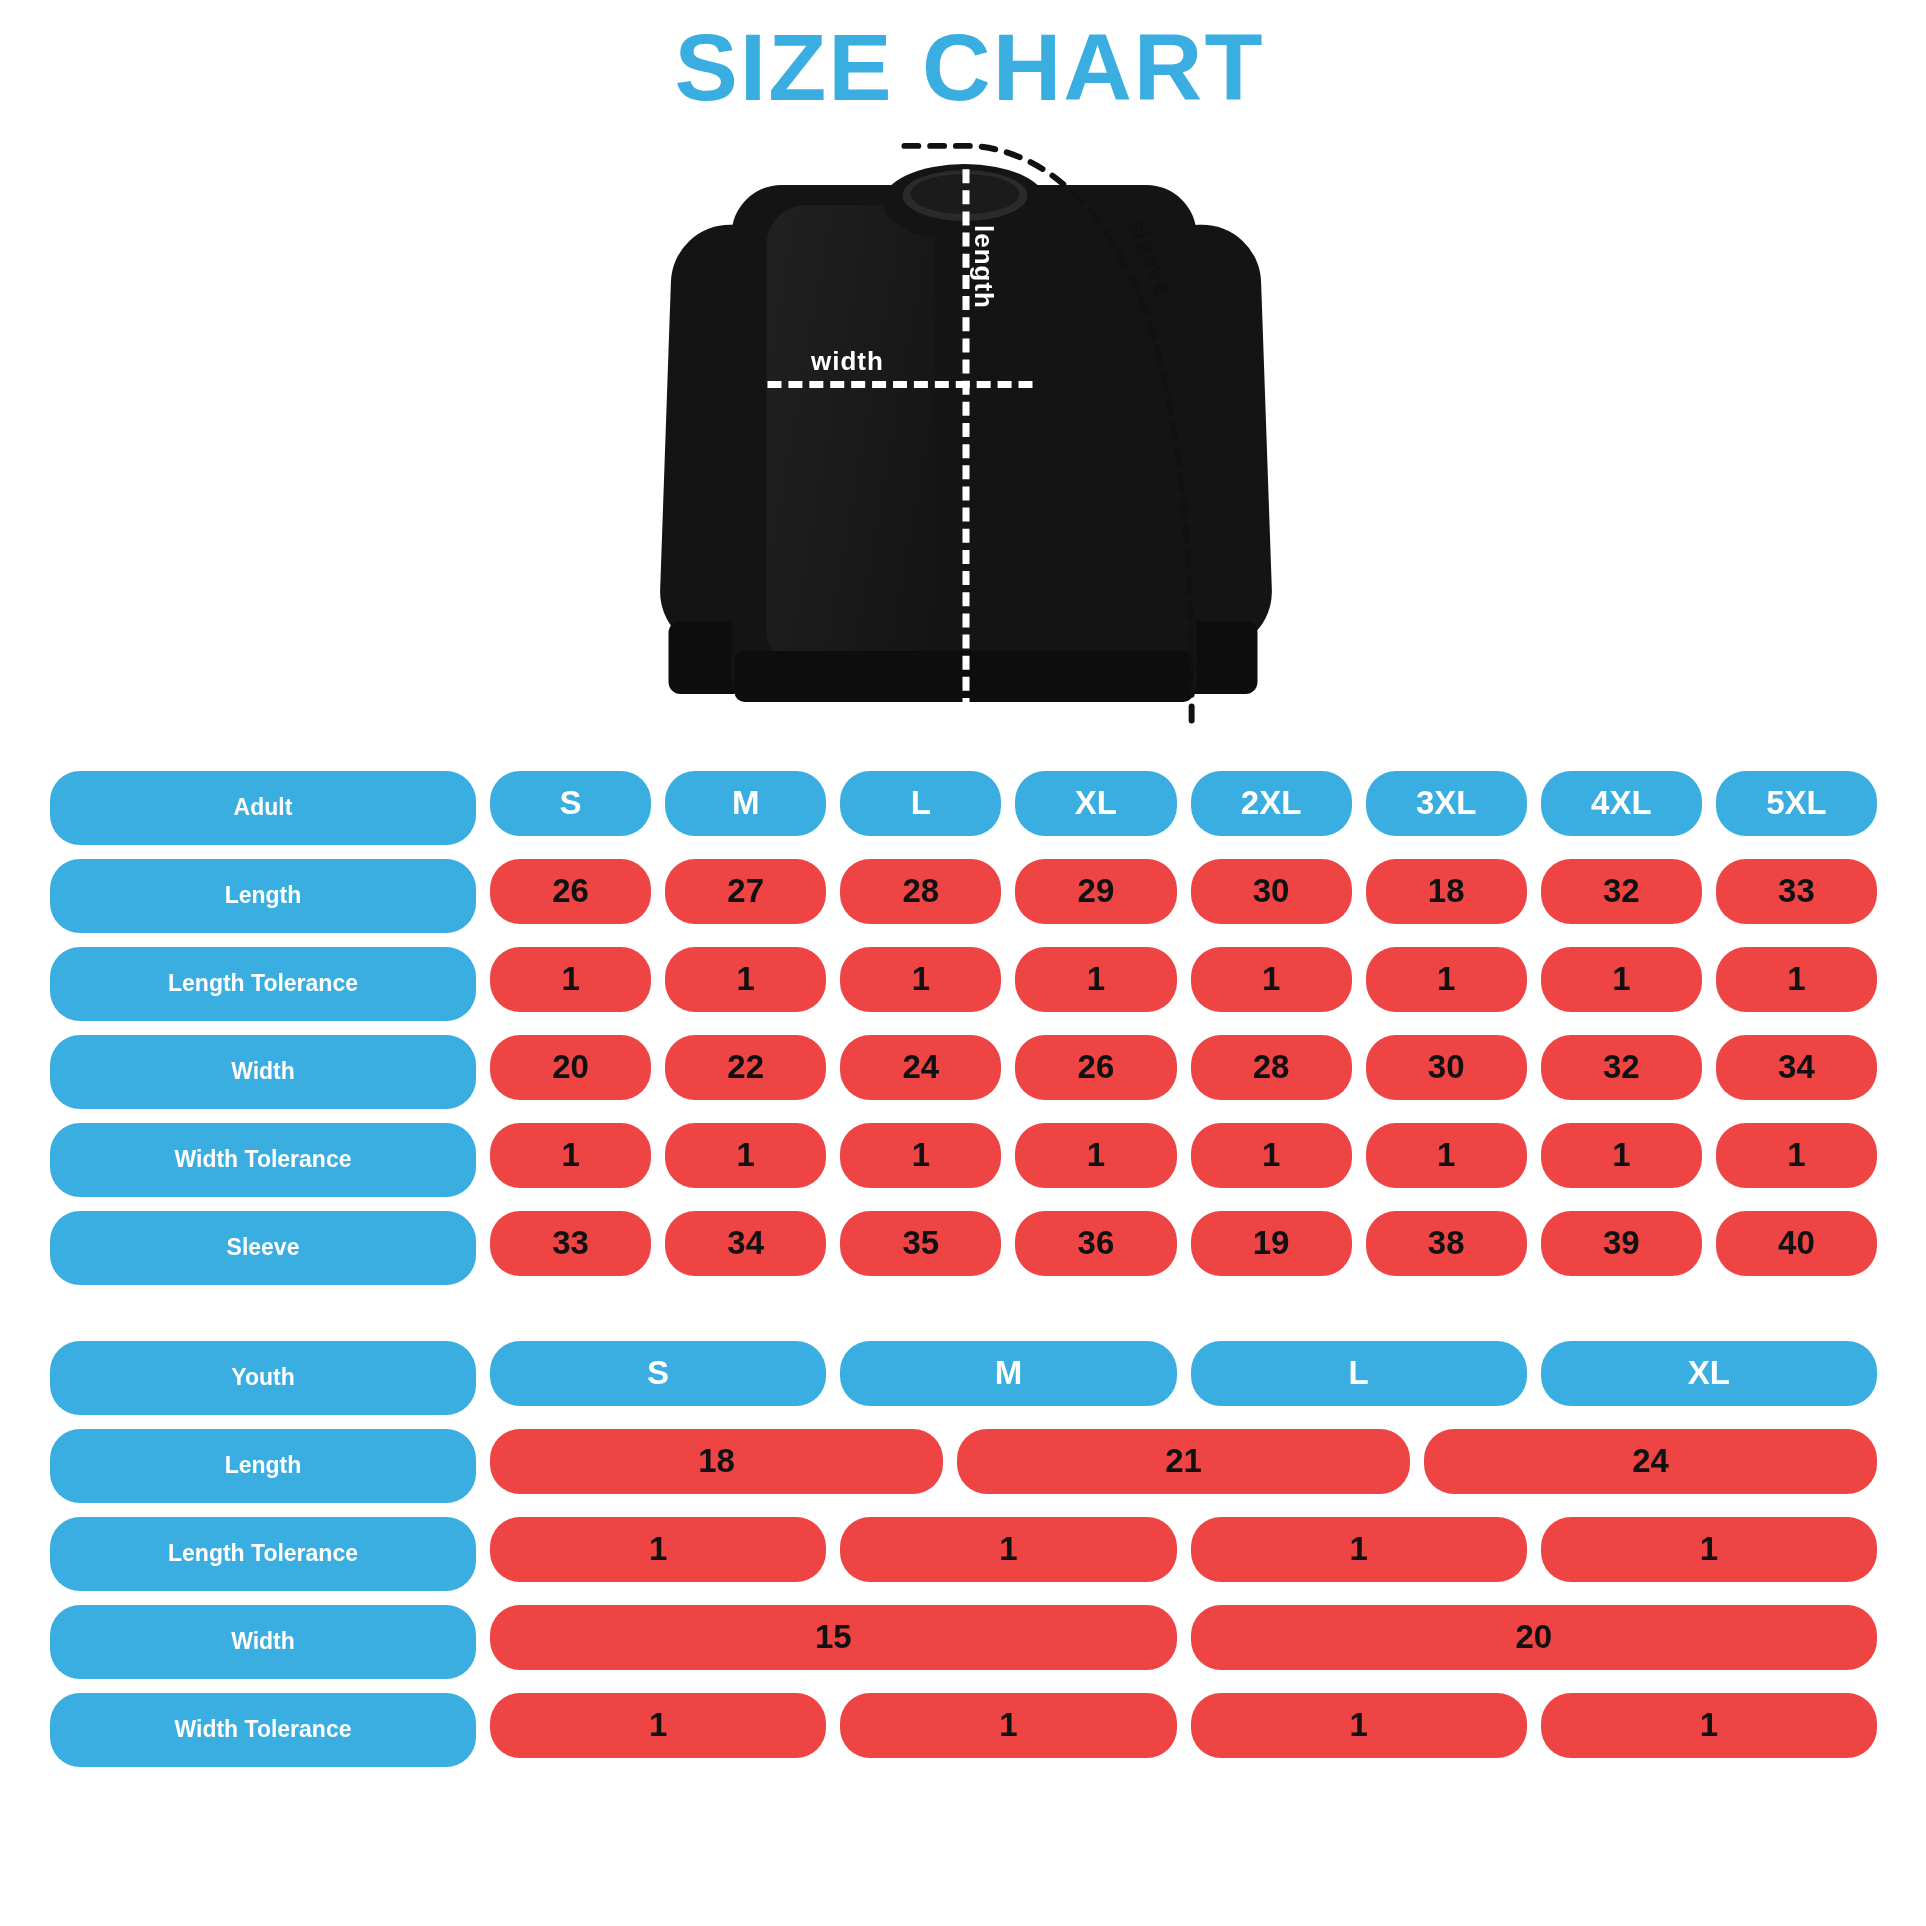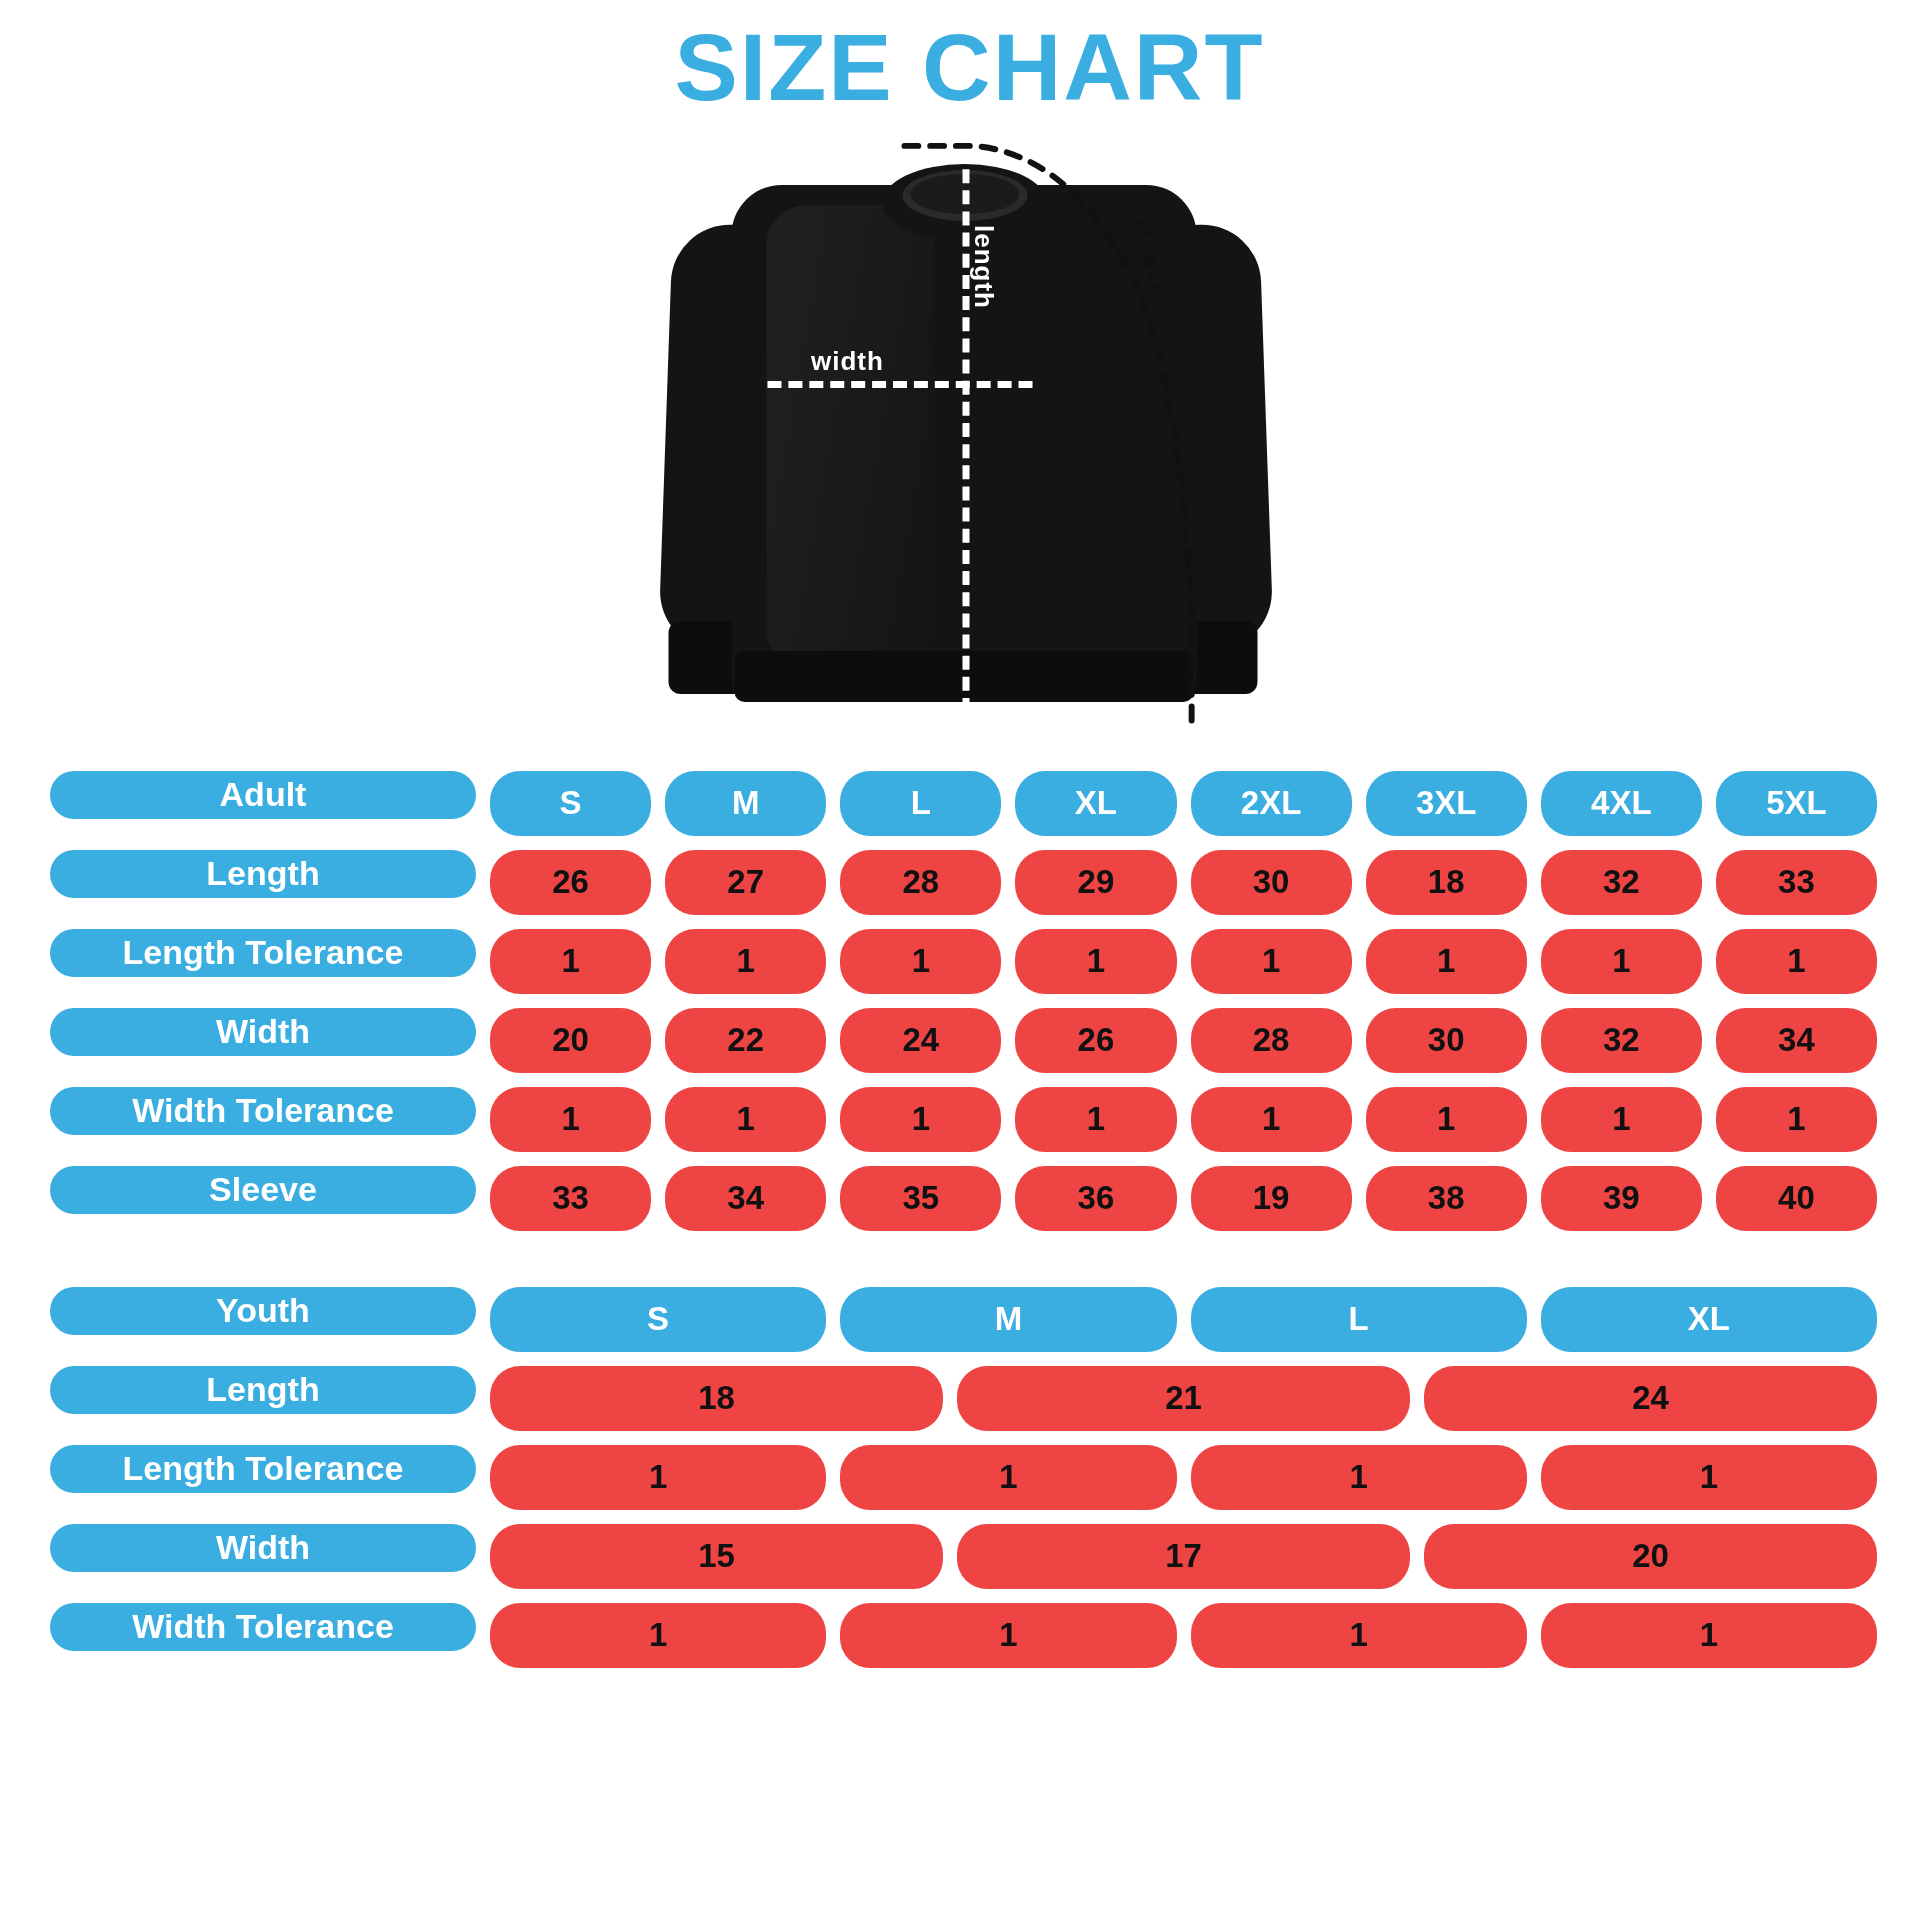--- a/index.html
+++ b/index.html
@@ -200,22 +200,22 @@
     display: flex;
     align-items: center;
     justify-content: center;
     font-weight: bold;
     box-sizing: border-box;
   }
   .label-cell {
     flex: 0 0 426px;
     background: #3aaee0;
     color: #ffffff;
-    height: 48px;
-    font-size: 34px;
+    height: 74px;
+    font-size: 23px;
   }
   .header-cell {
     background: #3aaee0;
     color: #ffffff;
     height: 65px;
     font-size: 33px;
     flex: 1 1 0;
   }
   .value-cell {
     background: #ef4444;
@@ -362,21 +362,20 @@
       <div class="cell label-cell">Length Tolerance</div>
       <div class="cell value-cell">1</div>
       <div class="cell value-cell">1</div>
       <div class="cell value-cell">1</div>
       <div class="cell value-cell">1</div>
     </div>
 
     <div class="row">
       <div class="cell label-cell">Width</div>
       <div class="cell value-cell">15</div>
-      <div class="cell value-cell">17</div>
       <div class="cell value-cell">20</div>
     </div>
 
     <div class="row">
       <div class="cell label-cell">Width Tolerance</div>
       <div class="cell value-cell">1</div>
       <div class="cell value-cell">1</div>
       <div class="cell value-cell">1</div>
       <div class="cell value-cell">1</div>
     </div>

